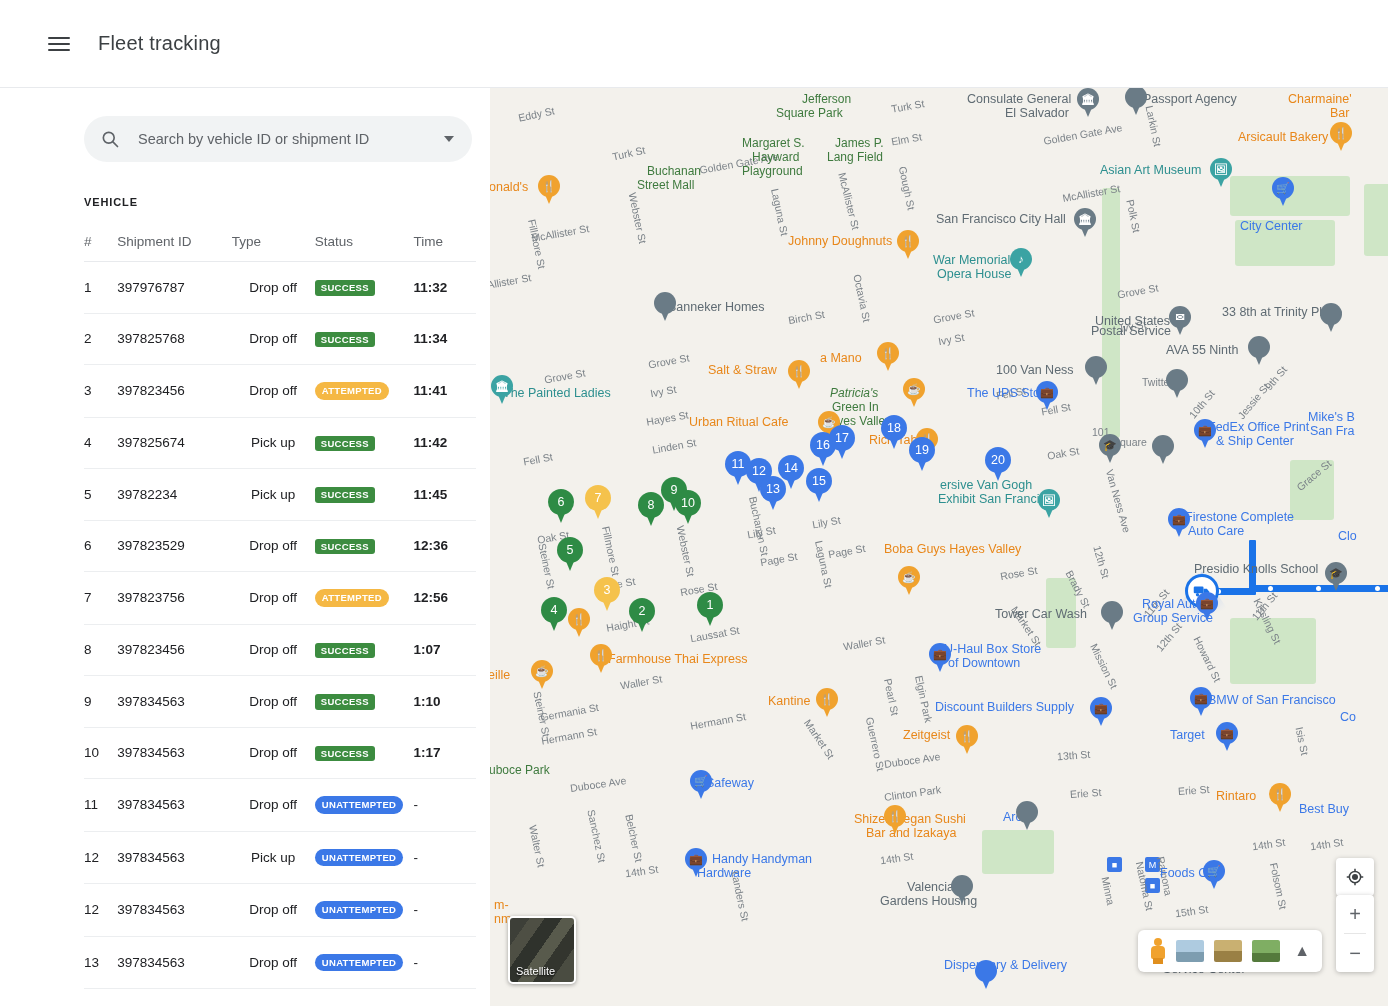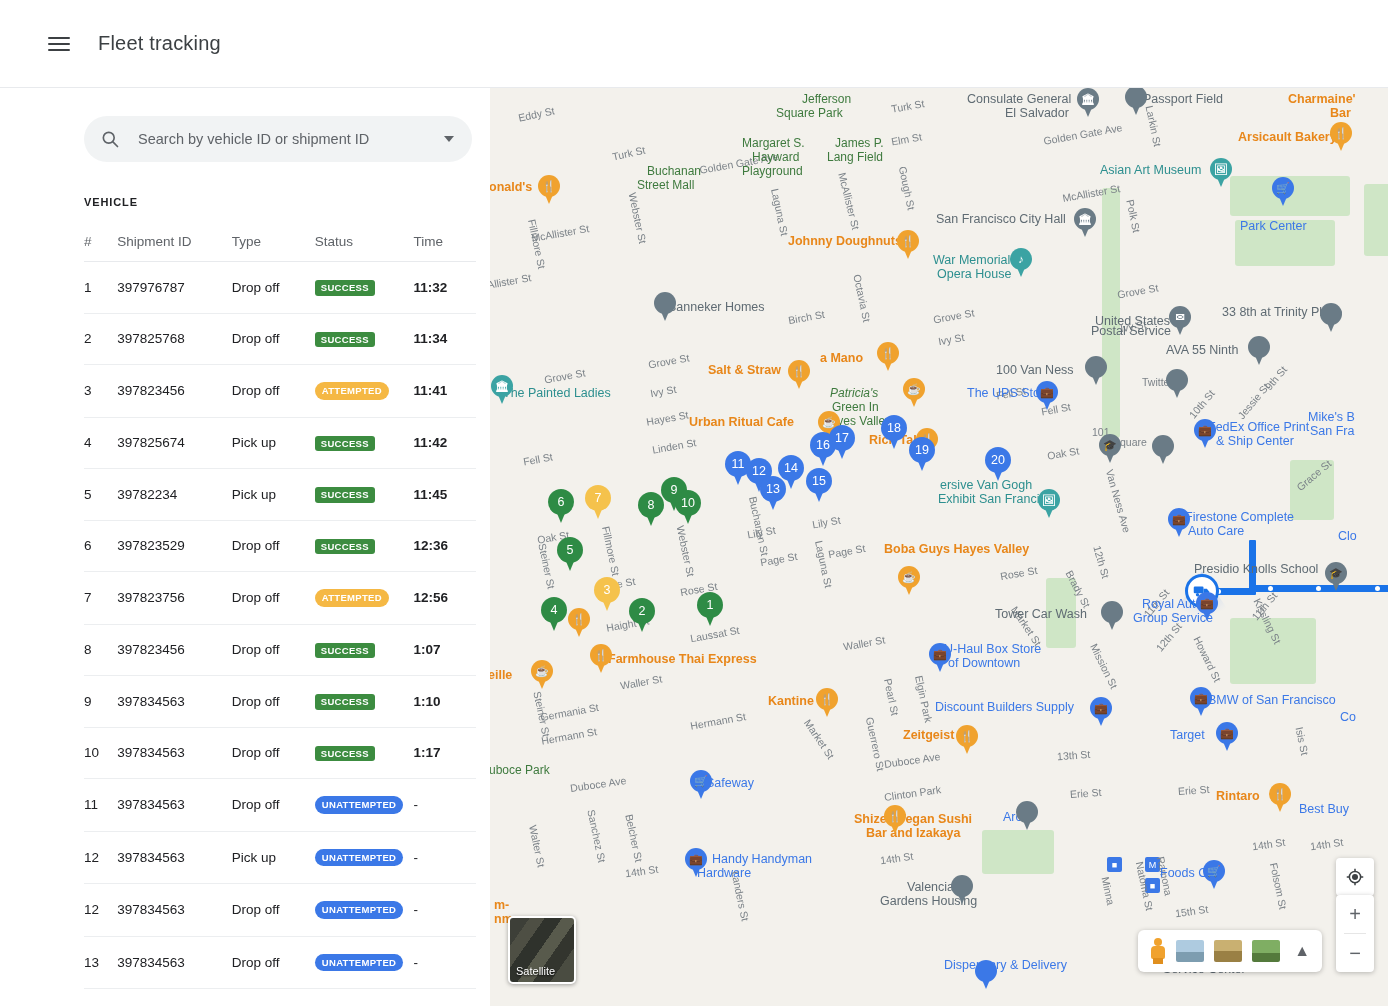--- a/index.html
+++ b/index.html
@@ -67,21 +67,21 @@
     font-size: 13.5px; font-weight: 400; color: #5f6368;
     text-align: left; padding: 0 0 12px 0;
   }
   table.shipments thead tr { border-bottom: 1px solid #e8eaed; }
   table.shipments td {
     font-size: 13.5px; color: #202124; padding: 17px 0;
     border-bottom: 1px solid #eceef0; vertical-align: middle;
   }
   .c-num   { width: 32px; }
   .c-ship  { width: 110px; }
-  .c-type  { width: 80px; }
+  .c-type  { width: 80px; text-align: center; }
   .c-stat  { width: 95px; }
   .c-time  { width: 60px; }
   td.c-time { font-weight: bold; }
   td.c-time.dash { font-weight: normal; color: #202124; }
 
   .badge {
     display: inline-block; font-size: 9.5px; font-weight: bold;
     letter-spacing: .3px; color: #fff; border-radius: 3px;
     padding: 3px 6px 3px 6px; line-height: 1; white-space: nowrap;
   }
@@ -95,21 +95,21 @@
     background: #f3f1ec;
   }
   .map-canvas { position: absolute; inset: 0; }
   .greenarea { position: absolute; background: #cfe6c6; border-radius: 3px; }
 
   .mlabel {
     position: absolute; font-size: 11.5px; color: #6a7178;
     white-space: nowrap; pointer-events: none;
   }
   .mlabel.st  { color: #7b8288; font-size: 10.5px; }
-  .mlabel.poi-orange { color: #e8871a; font-size: 12.5px; font-weight: 700; }
+  .mlabel.poi-orange { color: #e8871a; font-size: 12.5px; font-weight: 400; }
   .mlabel.poi-blue   { color: #3b78e7; font-size: 12.5px; font-weight: 500; }
   .mlabel.poi-gray   { color: #5f6b73; font-size: 12.5px; font-weight: 500; }
   .mlabel.poi-teal   { color: #2d8f8f; font-size: 12.5px; font-weight: 500; }
   .mlabel.park { color: #3e7a3e; font-size: 12px; font-weight: 500; }
 
   
   .pin { position: absolute; width: 22px; height: 30px; }
   .pin .body {
     position: absolute; left: 0; top: 0; width: 22px; height: 22px;
     border-radius: 50% 50% 50% 50%; }
@@ -525,26 +525,26 @@
           <div class="mlabel park" style="left: 337px; top: 62px;">Lang Field</div>
           <div class="mlabel park" style="left: 157px; top: 76px;">Buchanan</div>
           <div class="mlabel park" style="left: 147px; top: 90px;">Street Mall</div>
           <div class="mlabel poi-orange" style="left: -1px; top: 92px;">onald's</div>
           <div class="mlabel poi-orange" style="left: 298px; top: 146px;">Johnny Doughnuts</div>
           <div class="mlabel poi-teal" style="left: 443px; top: 165px;">War Memorial</div>
           <div class="mlabel poi-teal" style="left: 447px; top: 179px;">Opera House</div>
           <div class="mlabel poi-gray" style="left: 446px; top: 124px;">San Francisco City Hall</div>
           <div class="mlabel poi-gray" style="left: 477px; top: 4px;">Consulate General</div>
           <div class="mlabel poi-gray" style="left: 515px; top: 18px;">El Salvador</div>
-          <div class="mlabel poi-gray" style="left: 653px; top: 4px;">Passport Field</div>
+          <div class="mlabel poi-gray" style="left: 653px; top: 4px;">Passport Agency</div>
           <div class="mlabel poi-orange" style="left: 798px; top: 4px;">Charmaine'</div>
           <div class="mlabel poi-orange" style="left: 840px; top: 18px;">Bar</div>
           <div class="mlabel poi-orange" style="left: 748px; top: 42px;">Arsicault Bakery</div>
           <div class="mlabel poi-teal" style="left: 610px; top: 75px;">Asian Art Museum</div>
-          <div class="mlabel poi-blue" style="left: 750px; top: 131px;">Park Center</div>
+          <div class="mlabel poi-blue" style="left: 750px; top: 131px;">City Center</div>
           <div class="mlabel poi-gray" style="left: 605px; top: 226px;">United States</div>
           <div class="mlabel poi-gray" style="left: 601px; top: 236px;">Postal Service</div>
           <div class="mlabel poi-gray" style="left: 732px; top: 217px;">33 8th at Trinity Place</div>
           <div class="mlabel poi-gray" style="left: 676px; top: 255px;">AVA 55 Ninth</div>
           <div class="mlabel poi-gray" style="left: 178px; top: 212px;">Banneker Homes</div>
           <div class="mlabel poi-teal" style="left: 13px; top: 298px;">The Painted Ladies</div>
           <div class="mlabel poi-orange" style="left: 218px; top: 275px;">Salt &amp; Straw</div>
           <div class="mlabel poi-orange" style="left: 330px; top: 263px;">a Mano</div>
           <div class="mlabel park" style="left: 340px; top: 298px; font-style: italic;">Patricia's</div>
           <div class="mlabel park" style="left: 342px; top: 312px;">Green In</div>

